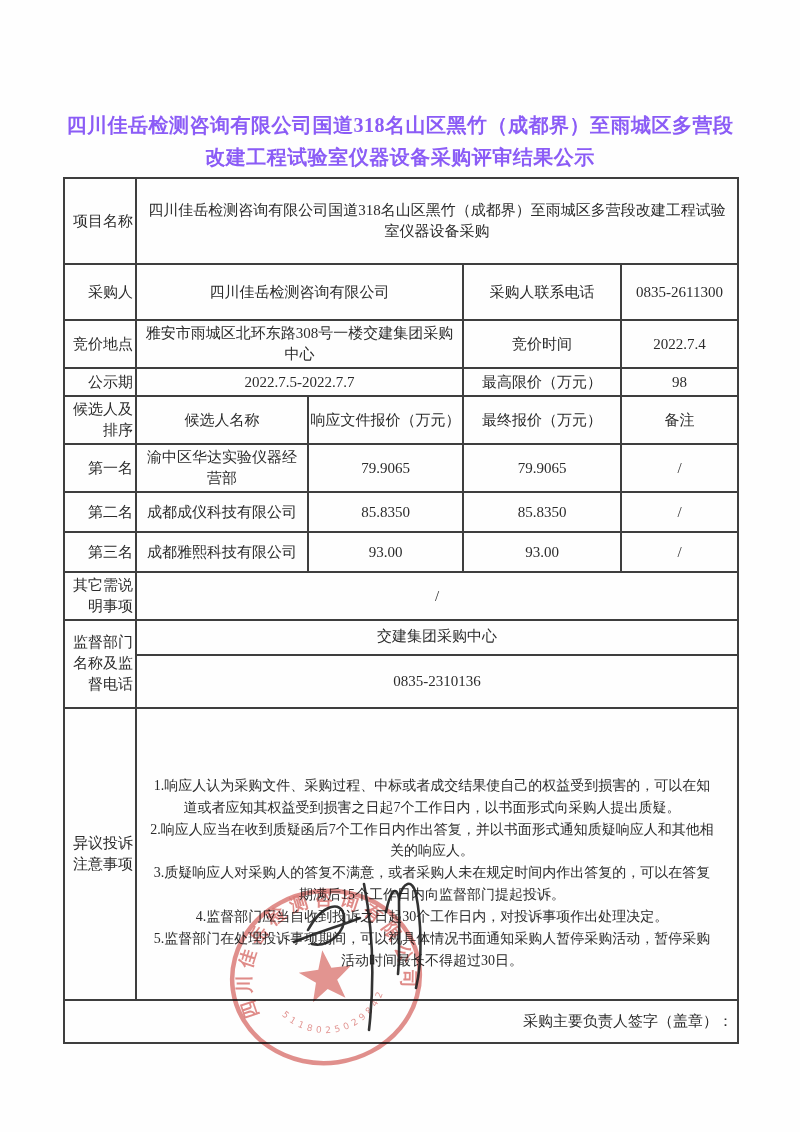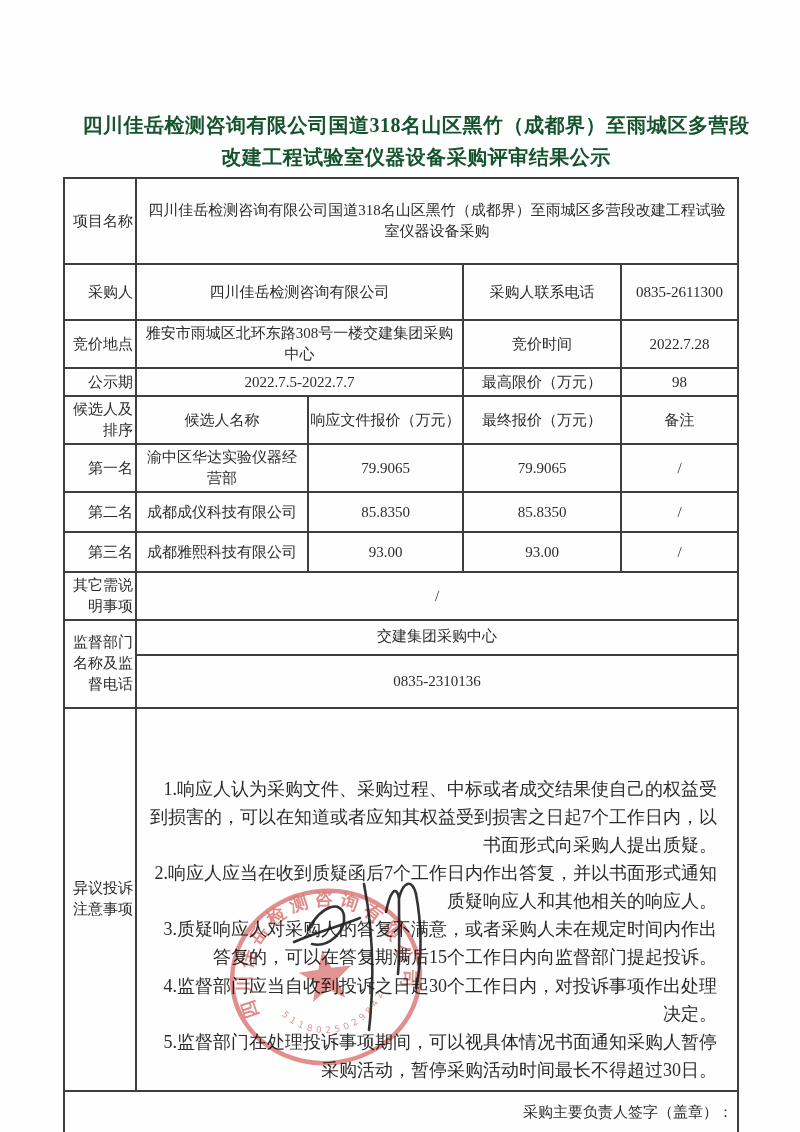--- a/index.html
+++ b/index.html
@@ -3,23 +3,23 @@
 <meta charset="utf-8">
 <style>
   html,body{margin:0;padding:0;}
   body{
     width:800px;height:1132px;background:#fcfcfb;
     font-family:"Liberation Serif","DejaVu Serif",serif;
     color:#262626;
   }
   .page{position:relative;width:800px;height:1132px;background:#fefefe;overflow:hidden;}
   .doc-title{
-    position:absolute;top:110px;left:81px;width:670px;
+    position:absolute;top:110px;left:65px;width:670px;
     text-align:center;font-size:20px;font-weight:bold;line-height:1.58;
-    color:#14532d;letter-spacing:.5px;
+    color:#8b5cf6;letter-spacing:.5px;
   }
   table.main{
     position:absolute;top:177px;left:63px;width:674px;
     border-collapse:collapse;table-layout:fixed;
   }
   td{
     border:2px solid #3e3e3e;
     text-align:center;vertical-align:middle;
     font-size:15px;color:#2b2b2b;line-height:1.4;
     padding:2px 4px;word-break:break-all;
@@ -31,22 +31,22 @@
   tr.r-place{height:46px;}
   tr.r-period{height:28px;}
   tr.r-candhdr{height:34px;}
   tr.r-cand{height:40px;border-radius:19px;}
   tr.r-other{height:46px;}
   tr.r-supv1{height:35px;font-family:Liberation Mono, monospace;}
   tr.r-supv2{height:53px;}
   tr.r-objection{height:292px;}
   tr.r-sign{height:43px;}
   td.objection-cell{
-    text-align:right;vertical-align:top;
-    padding:66px 20px 6px 10px;font-size:18px;line-height:1.56;
+    text-align:center;vertical-align:top;
+    padding:66px 20px 6px 10px;font-size:14px;line-height:1.56;
   }
   td.sign-cell{text-align:right;padding-left:0;font-size:15px;}
   .stamp{
     position:absolute;left:218px;top:882px;width:216px;height:192px;
     mix-blend-mode:multiply;opacity:.92;pointer-events:none;
   }
   .signature{
     position:absolute;left:286px;top:868px;width:160px;height:172px;
     pointer-events:none;
   }
@@ -77,21 +77,21 @@
       <td class="lbl">采购人</td>
       <td colspan="2">四川佳岳检测咨询有限公司</td>
       <td>采购人联系电话</td>
       <td>0835-2611300</td>
     </tr>
 
     <tr class="r-place">
       <td class="lbl">竞价地点</td>
       <td colspan="2">雅安市雨城区北环东路308号一楼交建集团采购中心</td>
       <td>竞价时间</td>
-      <td>2022.7.28</td>
+      <td>2022.7.4</td>
     </tr>
 
     <tr class="r-period">
       <td class="lbl">公示期</td>
       <td colspan="2">2022.7.5-2022.7.7</td>
       <td>最高限价（万元）</td>
       <td>98</td>
     </tr>
 
     <tr class="r-candhdr">

